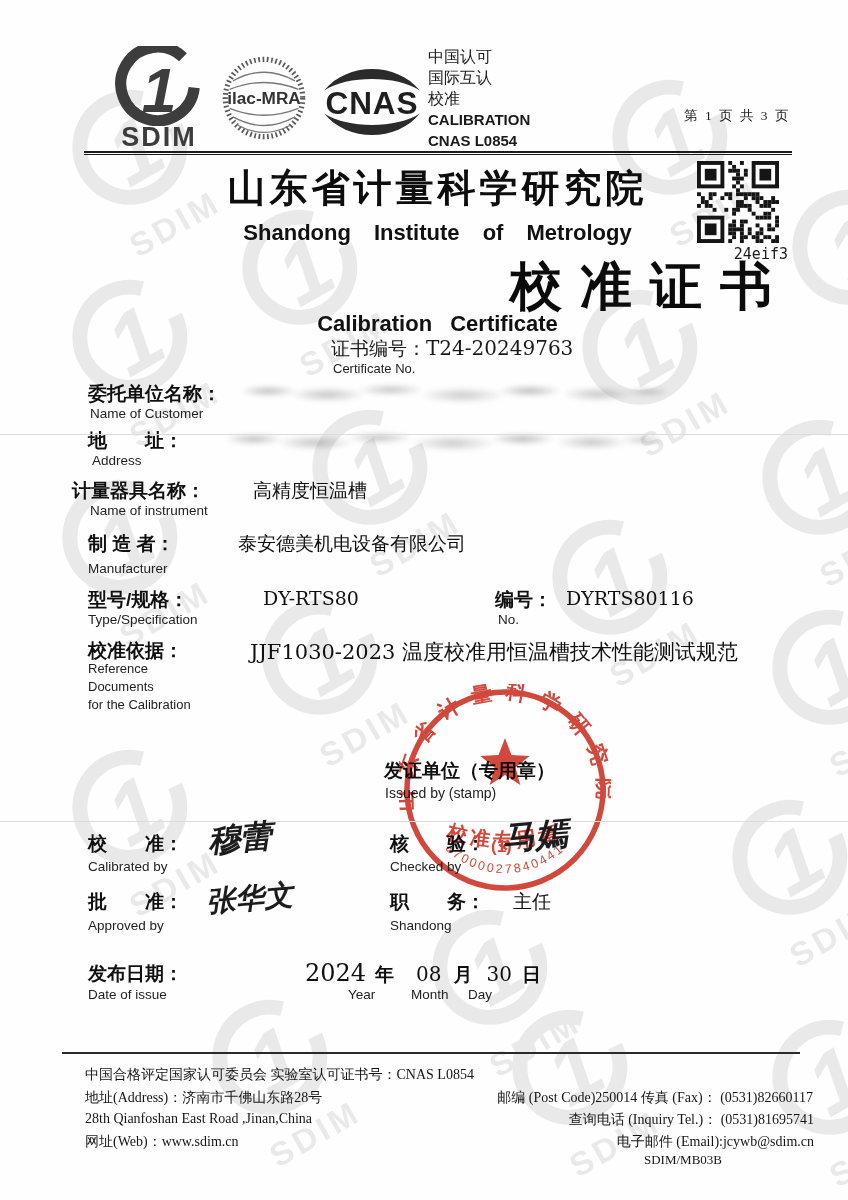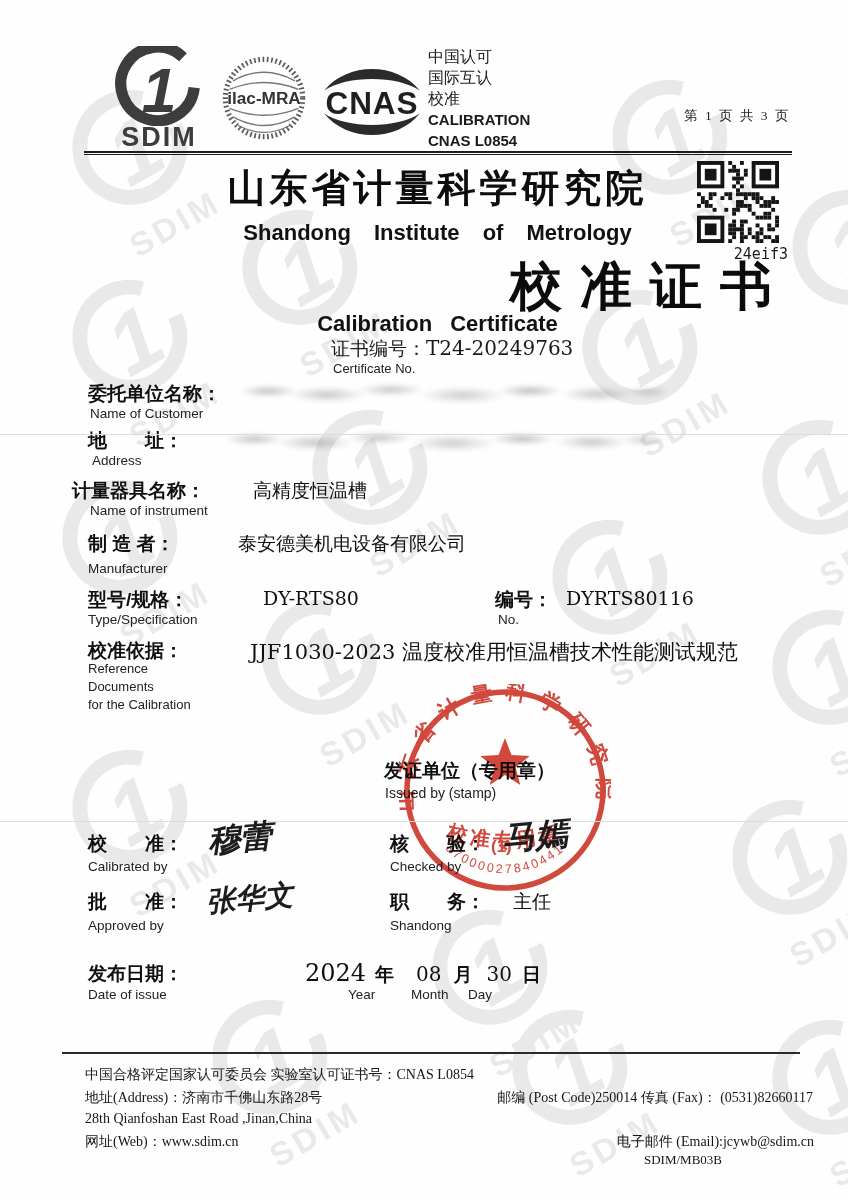--- a/index.html
+++ b/index.html
@@ -368,17 +368,18 @@
   <div class="abs en-label" style="left:88px; top:987px">Date of issue</div>
   <div class="abs en-label" style="left:348px; top:987px">Year</div>
   <div class="abs en-label" style="left:411px; top:987px">Month</div>
   <div class="abs en-label" style="left:468px; top:987px">Day</div>
 
   <div class="abs footer-rule" style="left:62px; top:1052px; width:738px"></div>
   <div class="abs foot" style="left:85px; top:1066px">中国合格评定国家认可委员会 实验室认可证书号：CNAS L0854</div>
   <div class="abs foot" style="left:85px; top:1089px">地址(Address)：济南市千佛山东路28号</div>
   <div class="abs foot" style="right:35px; top:1089px">邮编 (Post Code)250014  传真 (Fax)：  (0531)82660117</div>
   <div class="abs foot" style="left:85px; top:1111px">28th Qianfoshan East Road ,Jinan,China</div>
+  <div class="abs foot" style="right:34px; top:1111px">查询电话 (Inquiry Tel.)：  (0531)81695741</div>
   <div class="abs foot" style="left:85px; top:1133px">网址(Web)：www.sdim.cn</div>
   <div class="abs foot" style="right:34px; top:1133px">电子邮件 (Email):jcywb@sdim.cn</div>
   <div class="abs foot" style="right:126px; top:1152px; font-size:13px">SDIM/MB03B</div>
 
 </div>
 
 </body></html>

